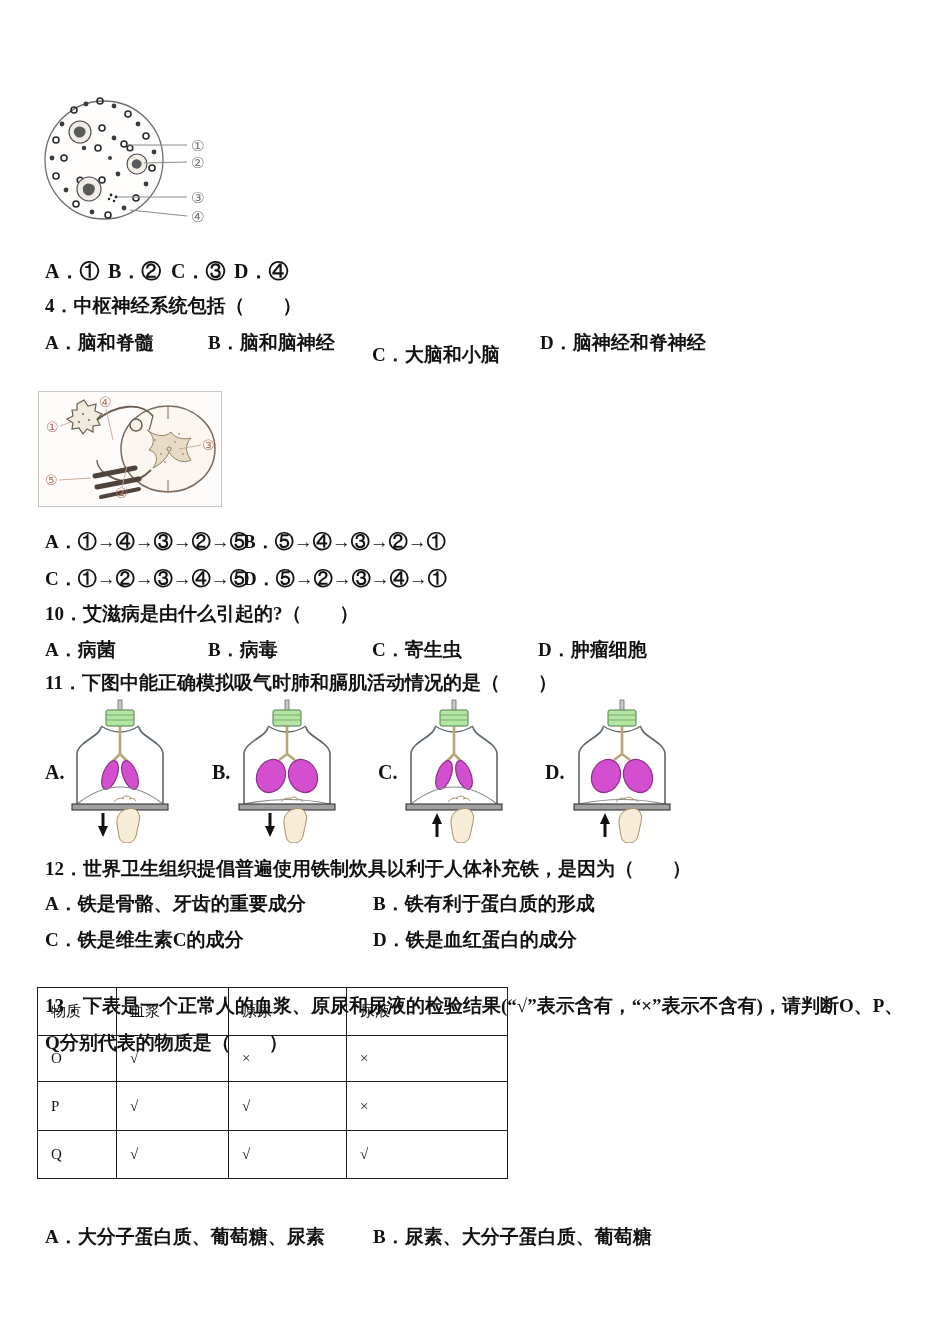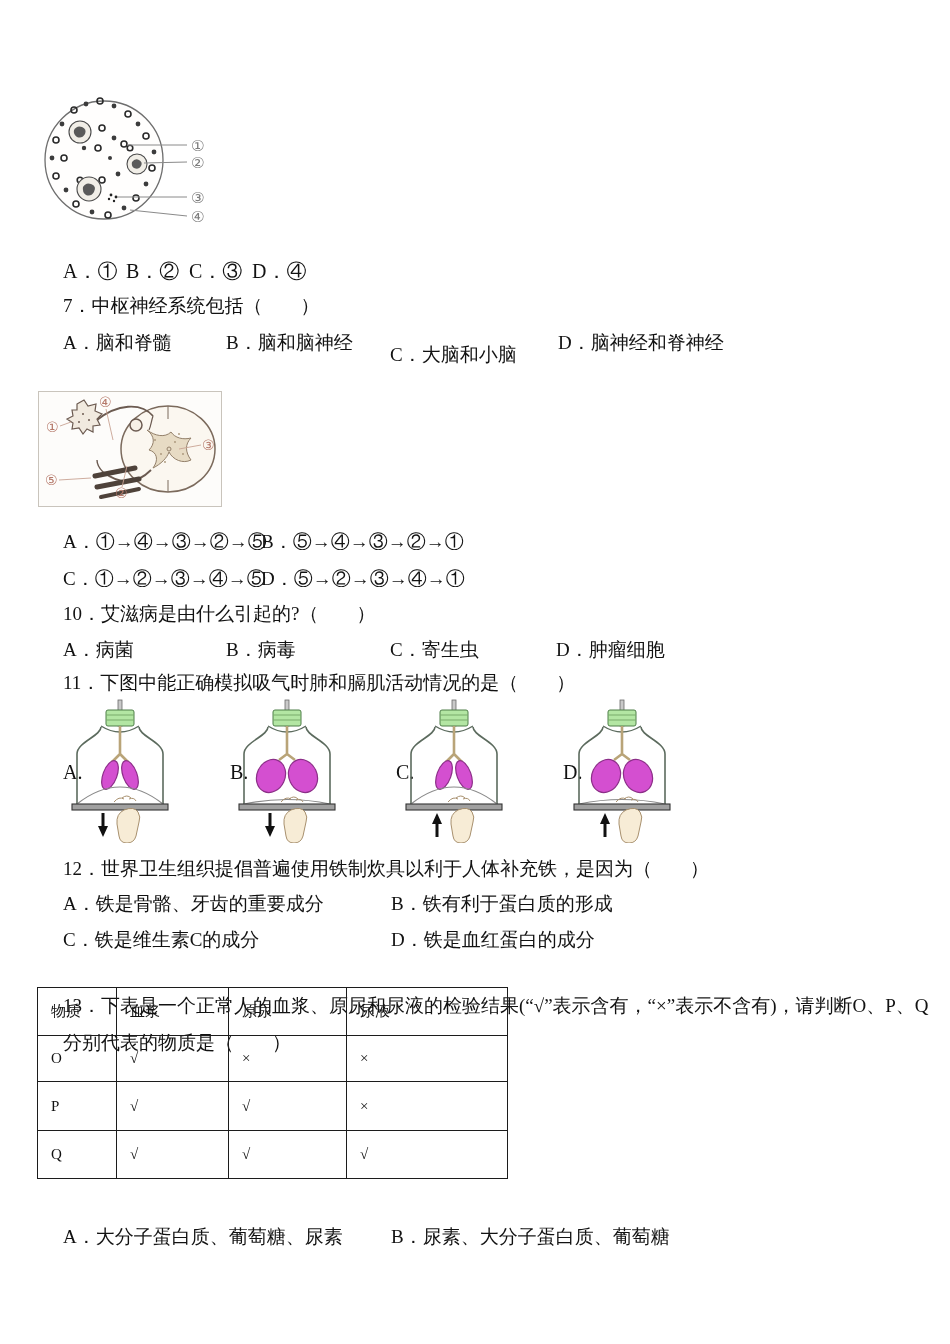--- a/index.html
+++ b/index.html
@@ -1,21 +1,21 @@
 <!DOCTYPE html>
 <html><head>
 <meta charset="utf-8">
 <style>
   html,body { margin:0; padding:0; background:#ffffff; }
   .page {
     position:relative; width:950px; height:1344px; background:#ffffff;
     font-family:"Liberation Serif","DejaVu Serif",serif; color:#121212;
     overflow:hidden;
   }
-  .t { position:absolute; font-size:19px; font-weight:400; white-space:nowrap;margin-left:18px; }
+  .t { position:absolute; font-size:19px; font-weight:700; white-space:nowrap; }
   .big { font-size:20px; }
   .wrap { white-space:normal; width:872px; line-height:37px; }
   .figbox { position:absolute; border:1px solid #c9c4bc; background:#fdfcfa; }
   .tbl { position:absolute; left:37px; top:987px; border-collapse:collapse;
          font-size:15px; font-weight:400; table-layout:fixed; }
   .tbl td, .tbl th { border:1.4px solid #1c1c1c; text-align:left; padding:0 0 0 13px;
                      font-weight:400; vertical-align:middle; }
   svg { position:absolute; }
   svg text { font-family:"DejaVu Sans","Liberation Sans",sans-serif; }
 </style>
@@ -93,21 +93,21 @@
         <text x="151" y="134">④</text>
       </g>
     </g>
   </svg>
 
   <span class="t big" style="left:45px; top:258px;">A．①</span>
   <span class="t big" style="left:108px; top:258px;">B．②</span>
   <span class="t big" style="left:171px; top:258px;">C．③</span>
   <span class="t big" style="left:234px; top:258px;">D．④</span>
 
-  <div class="t" style="left:45px; top:293px;">7．中枢神经系统包括（　　）</div>
+  <div class="t" style="left:45px; top:293px;">4．中枢神经系统包括（　　）</div>
   <span class="t" style="left:45px; top:330px;">A．脑和脊髓</span>
   <span class="t" style="left:208px; top:330px;">B．脑和脑神经</span>
   <span class="t" style="left:372px; top:342px;">C．大脑和小脑</span>
   <span class="t" style="left:540px; top:330px;">D．脑神经和脊神经</span>
 
 
   <div class="figbox" style="left:38px; top:391px; width:182px; height:114px;">
     <svg style="left:0; top:0;" width="182" height="114" viewBox="0 0 182 114">
       <g>
         <ellipse cx="129" cy="57" rx="47" ry="43" fill="#fbf7f0" stroke="#7b6a5c" stroke-width="1.5"></ellipse>

